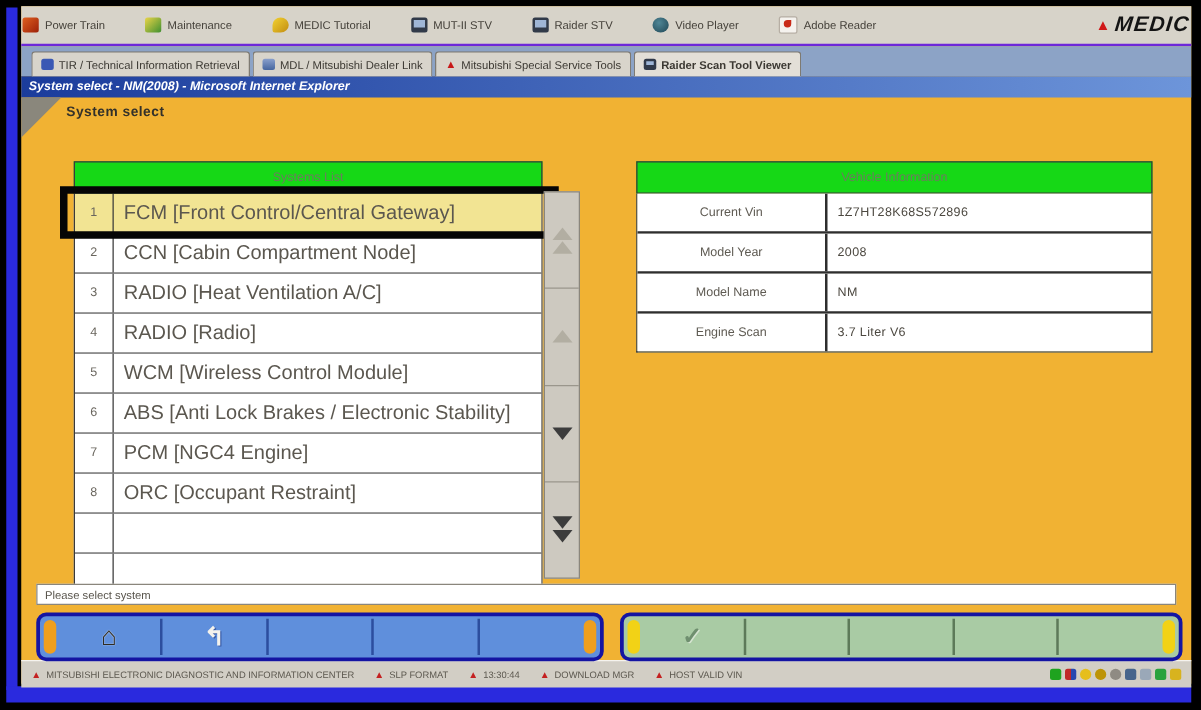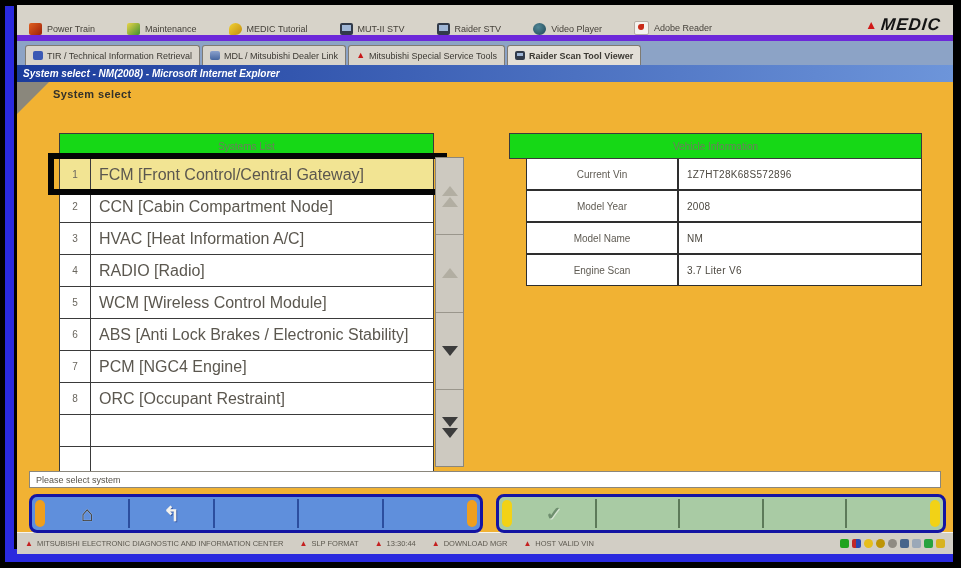--- a/index.html
+++ b/index.html
@@ -3,22 +3,22 @@
 <meta charset="utf-8">
 <style>
   html,body{margin:0;padding:0;}
   body{width:961px;height:568px;background:#000;position:relative;overflow:hidden;
        font-family:"Liberation Sans", sans-serif;}
   .edge-left{position:absolute;left:5px;top:6px;width:9px;height:546px;background:#2a2ade;}
   .edge-bottom{position:absolute;left:5px;top:549px;width:948px;height:13px;background:#2a2ade;}
   .app{position:absolute;left:17px;top:5px;width:936px;height:542px;background:#f1b233;}
 
   
-  .launcher{height:30px;background:#d7d3c9;border-bottom:6px solid #6d28d9;display:flex;
-            align-items:flex-end;padding:0 12px;}
+  .launcher{height:30px;background:#d7d3c9;border-bottom:2px solid #6d28d9;display:flex;
+            align-items:center;padding:0 1px;}
   .litem{display:flex;align-items:center;gap:5px;margin-right:32px;cursor:default;}
   .llabel{font-size:9px;color:#45413a;white-space:nowrap;}
   .chip{width:13px;height:12px;border-radius:2px;position:relative;flex:0 0 auto;}
   .c-powertrain{background:linear-gradient(135deg,#e06020,#9c2008);}
   .c-maint{background:linear-gradient(135deg,#ead448,#3f9030);}
   .c-tutorial{background:linear-gradient(135deg,#f2d232,#c28c10);border-radius:50% 50% 50% 2px;}
   .c-monitor{background:#313a49;}
   .c-monitor::after{content:"";position:absolute;left:2px;top:2px;right:2px;bottom:4px;background:#9fb6d6;}
   .c-video{background:radial-gradient(circle at 40% 35%,#4f8696,#1f4654);border-radius:50%;}
   .c-adobe{background:#f5f2ee;border:1px solid #b6aea4;}
@@ -64,21 +64,21 @@
   .scrollcol{position:absolute;left:418px;top:75px;width:29px;height:310px;background:#cdc9c0;
              border:1px solid #8a867c;box-sizing:border-box;display:flex;flex-direction:column;}
   .scell{flex:1;display:flex;flex-direction:column;align-items:center;justify-content:center;
          border-bottom:1px solid #9a968c;gap:1px;cursor:default;}
   .scell:last-child{border-bottom:none;}
   .a-up{width:0;height:0;border-left:8px solid transparent;border-right:8px solid transparent;border-bottom:10px solid #3c3c3c;}
   .a-down{width:0;height:0;border-left:8px solid transparent;border-right:8px solid transparent;border-top:10px solid #3c3c3c;}
   .ghost{border-bottom-color:#b2aea2;border-top-color:#b2aea2;}
 
   .vehtable{position:absolute;left:492px;top:51px;width:413px;}
-  .vehrows{border:1px solid #2e2e2e;border-top:none;background:#fef9c3;margin-left:17px;}
+  .vehrows{border:1px solid #2e2e2e;border-top:none;background:#fef9c3;}
   .vrow{height:30px;display:flex;border-bottom:2px solid #2e2e2e;background:#fff;}
   .vrow:last-child{border-bottom:none;}
   .vlabel{width:150px;flex:0 0 auto;border-right:2px solid #2e2e2e;display:flex;align-items:center;
           justify-content:center;font-size:10px;color:#5f5b53;}
   .vvalue{flex:1;display:flex;align-items:center;padding-left:8px;font-size:10px;color:#4c4840;letter-spacing:.3px;}
 
   .statusbar{position:absolute;left:12px;top:389px;width:912px;height:17px;background:#fff;
              border:1px solid #8a867c;box-sizing:border-box;display:flex;align-items:center;
              padding-left:6px;font-size:9px;color:#57534b;}
 
@@ -184,21 +184,21 @@
         <div class="srow selected">
           <div class="snum">1</div>
           <div class="slabel">FCM  [Front Control/Central Gateway]</div>
         </div>
         <div class="srow">
           <div class="snum">2</div>
           <div class="slabel">CCN  [Cabin Compartment Node]</div>
         </div>
         <div class="srow">
           <div class="snum">3</div>
-          <div class="slabel">HVAC  [Heat Information A/C]</div>
+          <div class="slabel">RADIO  [Heat Ventilation A/C]</div>
         </div>
         <div class="srow">
           <div class="snum">4</div>
           <div class="slabel">RADIO  [Radio]</div>
         </div>
         <div class="srow">
           <div class="snum">5</div>
           <div class="slabel">WCM  [Wireless Control Module]</div>
         </div>
         <div class="srow">

